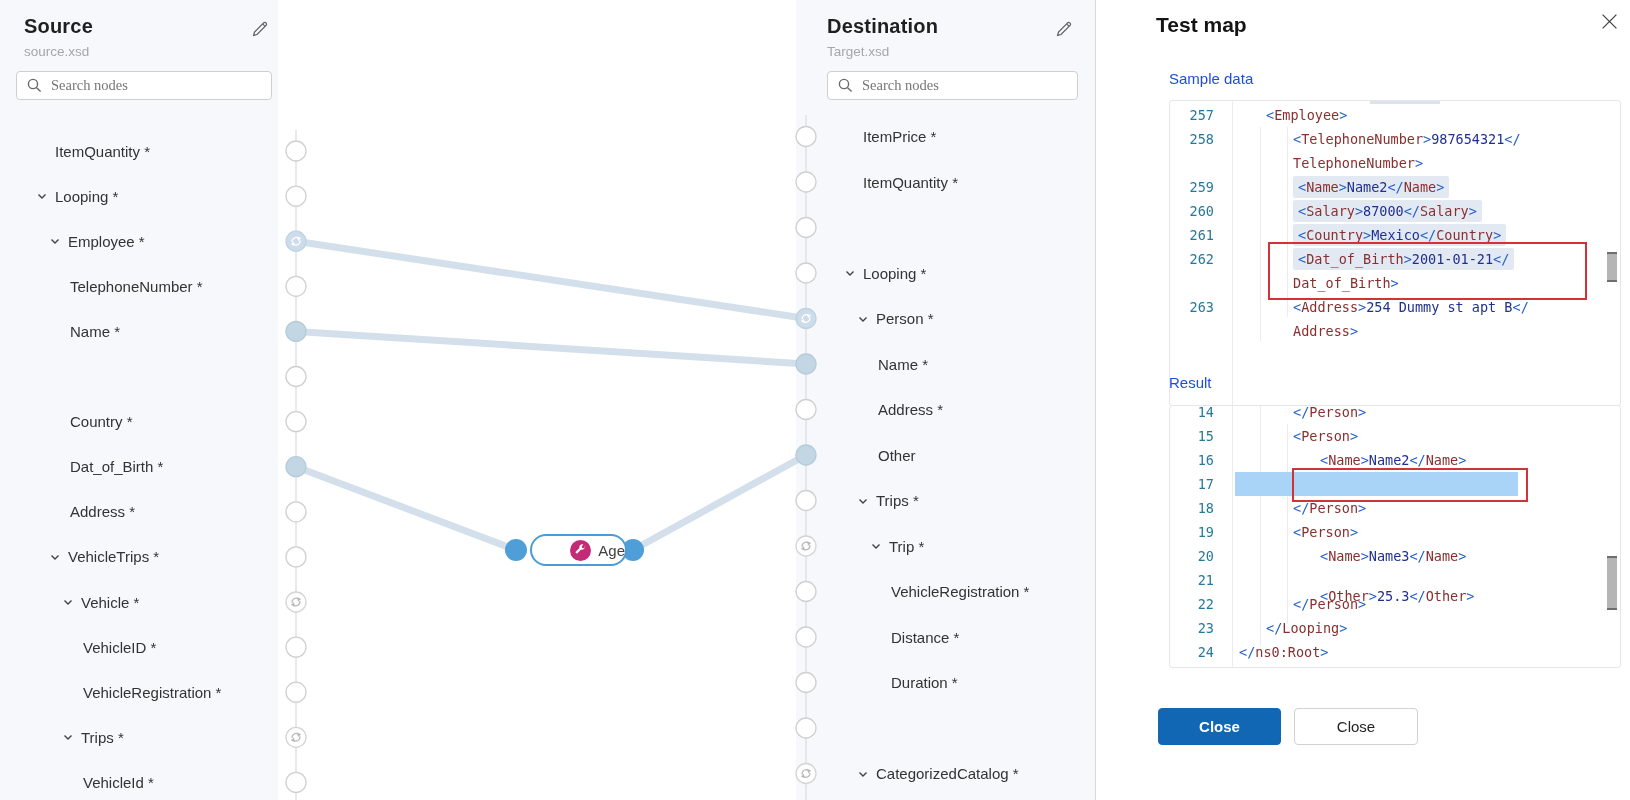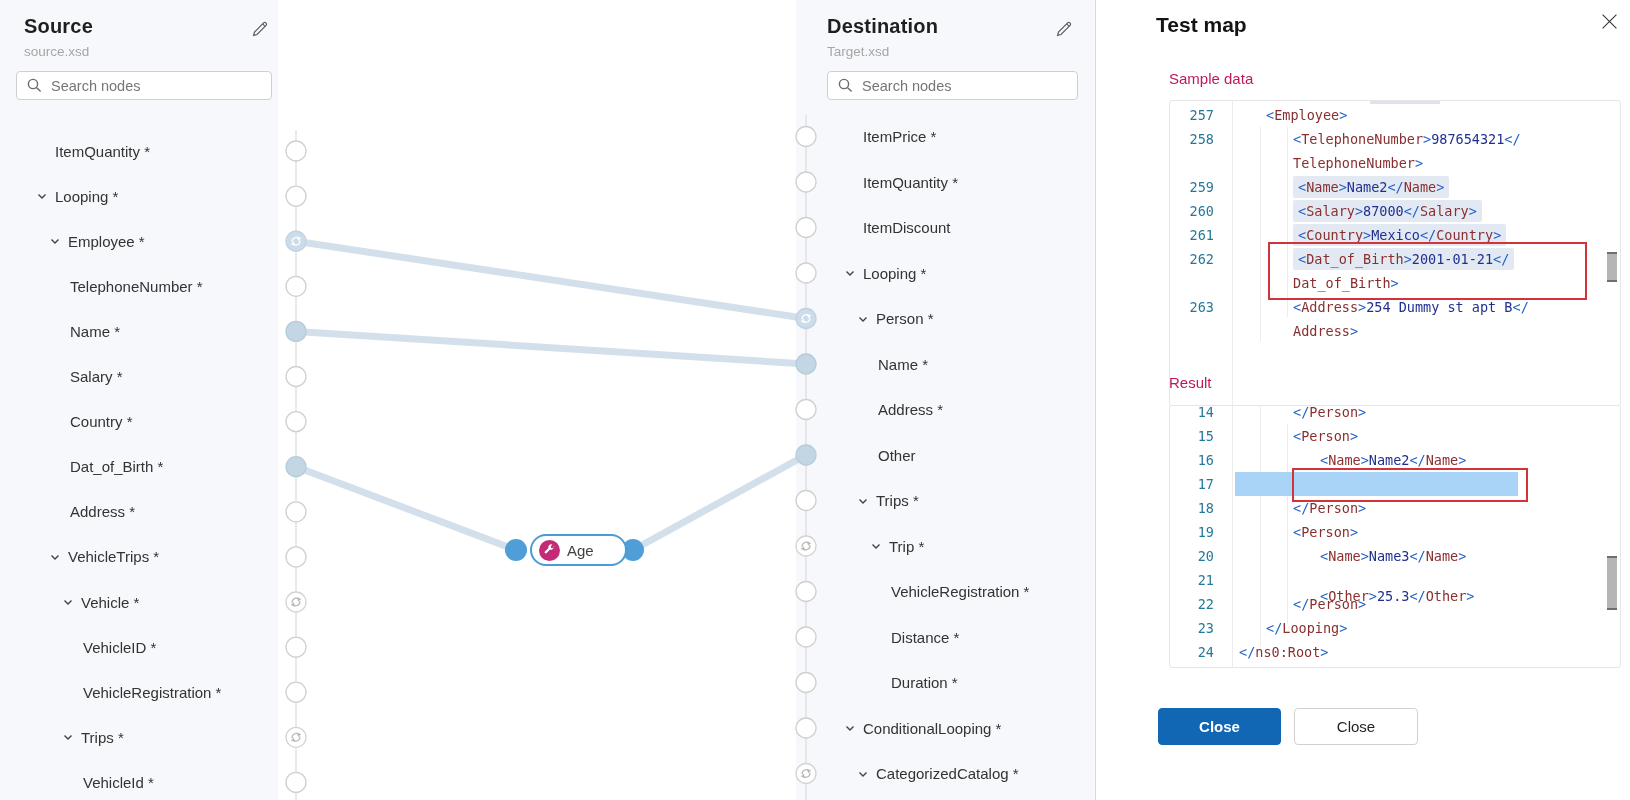--- a/index.html
+++ b/index.html
@@ -22,49 +22,49 @@
   .dest-panel .panel-subtitle{left:31px;}
   .edit-btn{position:absolute;top:19px;width:20px;height:20px;cursor:pointer;background:none;border:none;padding:0;}
   .source-panel .edit-btn{left:250px;}
   .dest-panel .edit-btn{left:258px;}
 
   .search-box{position:absolute;top:71px;height:29px;background:#fff;border:1px solid #cfcfcf;
               border-radius:4px;display:flex;align-items:center;box-sizing:border-box;}
   .source-panel .search-box{left:16px;width:256px;}
   .dest-panel .search-box{left:31px;width:251px;}
   .search-box svg{margin:0 6px 0 9px;flex:none;}
-  .search-box input{border:none;outline:none;background:transparent;font-family:Liberation Sans, sans-serif;
+  .search-box input{border:none;outline:none;background:transparent;font-family:Liberation Serif, serif;
                     font-size:14.5px;color:#424242;width:100%;}
   .search-box input::placeholder{color:#767676;}
 
   
   .tree{position:absolute;left:0;right:0;top:0;bottom:0;}
   .tree-row{position:absolute;left:0;right:0;height:45px;display:flex;align-items:center;
             box-sizing:border-box;font-size:15px;color:#333;cursor:pointer;white-space:nowrap;}
   .chv{width:19px;flex:none;display:flex;align-items:center;}
   .spacer{flex:none;}
 
   
   .overlay{position:absolute;left:0;top:0;z-index:5;pointer-events:none;}
 
   
   .fn-layer{position:absolute;left:0;top:0;z-index:6;}
   .fn-handle{position:absolute;width:22px;height:22px;border-radius:50%;background:#4f9ed7;cursor:pointer;}
   .fn-pill{position:absolute;left:530px;top:534px;width:97px;height:32px;background:#fff;
            border:2px solid #4a9cd6;border-radius:18px;display:flex;align-items:center;
-           box-sizing:border-box;padding-left:7px;cursor:pointer;}
+           box-sizing:border-box;padding-left:7px;cursor:pointer;justify-content:flex-end;}
   .fn-icon{width:21px;height:21px;border-radius:50%;background:#c42b76;display:flex;
            align-items:center;justify-content:center;flex:none;}
   .fn-label{font-size:15px;color:#424242;margin-left:7px;}
 
   
   .tp-title{position:absolute;left:60px;top:13px;font-size:21px;font-weight:700;color:#141414;}
   .tp-close{position:absolute;right:10px;top:12px;width:22px;height:22px;background:none;border:none;
             padding:0;cursor:pointer;}
-  .section-label{position:absolute;left:73px;font-size:15px;color:#be185d;}
+  .section-label{position:absolute;left:73px;font-size:15px;color:#1d4ed8;}
   .editor{position:absolute;left:73px;width:452px;background:#fff;border:1px solid #e6e6e6;
           border-radius:3px;overflow:hidden;box-sizing:border-box;cursor:text;}
   #sample-editor{top:100px;height:306px;}
   #result-editor{top:405px;height:263px;}
   .code-rows{position:absolute;left:0;right:0;top:0;z-index:1;}
   #sample-editor .code-rows{padding-top:2px;}
   #result-editor .code-rows{margin-top:-6px;}
   .crow{display:flex;height:24px;line-height:24px;font-family:"DejaVu Sans Mono","Liberation Mono",monospace;
         font-size:13.5px;position:relative;z-index:1;}
   .lnum{flex:none;width:44px;text-align:right;color:#27799b;}
@@ -134,24 +134,20 @@
           <span>Employee *</span>
         </div>
         <div class="tree-row" style="top: 263.8px; padding-left: 62px;">
           <span class="spacer" style="width: 8px;"></span>
           <span>TelephoneNumber *</span>
         </div>
         <div class="tree-row" style="top: 308.9px; padding-left: 62px;">
           <span class="spacer" style="width: 8px;"></span>
           <span>Name *</span>
         </div>
-        <div class="tree-row" style="top: 354px; padding-left: 62px;">
-          <span class="spacer" style="width: 8px;"></span>
-          <span>Salary *</span>
-        </div>
         <div class="tree-row" style="top: 399.1px; padding-left: 62px;">
           <span class="spacer" style="width: 8px;"></span>
           <span>Country *</span>
         </div>
         <div class="tree-row" style="top: 444.2px; padding-left: 62px;">
           <span class="spacer" style="width: 8px;"></span>
           <span>Dat_of_Birth *</span>
         </div>
         <div class="tree-row" style="top: 489.3px; padding-left: 62px;">
           <span class="spacer" style="width: 8px;"></span>
@@ -216,24 +212,20 @@
     </div>
     <div class="tree" id="dest-tree">
         <div class="tree-row" style="top: 114px; padding-left: 48px;">
           <span class="spacer" style="width: 19px;"></span>
           <span>ItemPrice *</span>
         </div>
         <div class="tree-row" style="top: 159.5px; padding-left: 48px;">
           <span class="spacer" style="width: 19px;"></span>
           <span>ItemQuantity *</span>
         </div>
-        <div class="tree-row" style="top: 205px; padding-left: 48px;">
-          <span class="spacer" style="width: 19px;"></span>
-          <span>ItemDiscount</span>
-        </div>
         <div class="tree-row" style="top: 250.5px; padding-left: 48px;">
           <span class="chv">
             <svg width="12" height="12" viewBox="0 0 12 12" fill="none" stroke="#424242" stroke-width="1.4">
               <path d="M2.5 4.5 6 8l3.5-3.5"></path>
             </svg>
           </span>
           <span>Looping *</span>
         </div>
         <div class="tree-row" style="top: 296px; padding-left: 61px;">
           <span class="chv">
@@ -275,28 +267,20 @@
           <span class="spacer" style="width: 8px;"></span>
           <span>VehicleRegistration *</span>
         </div>
         <div class="tree-row" style="top: 660px; padding-left: 87px;">
           <span class="spacer" style="width: 8px;"></span>
           <span>Duration *</span>
         </div>
         <div class="tree-row" style="top: 614.5px; padding-left: 87px;">
           <span class="spacer" style="width: 8px;"></span>
           <span>Distance *</span>
-        </div>
-        <div class="tree-row" style="top: 705.5px; padding-left: 48px;">
-          <span class="chv">
-            <svg width="12" height="12" viewBox="0 0 12 12" fill="none" stroke="#424242" stroke-width="1.4">
-              <path d="M2.5 4.5 6 8l3.5-3.5"></path>
-            </svg>
-          </span>
-          <span>ConditionalLooping *</span>
         </div>
         <div class="tree-row" style="top: 751px; padding-left: 61px;">
           <span class="chv">
             <svg width="12" height="12" viewBox="0 0 12 12" fill="none" stroke="#424242" stroke-width="1.4">
               <path d="M2.5 4.5 6 8l3.5-3.5"></path>
             </svg>
           </span>
           <span>CategorizedCatalog *</span>
         </div>
       </div>

